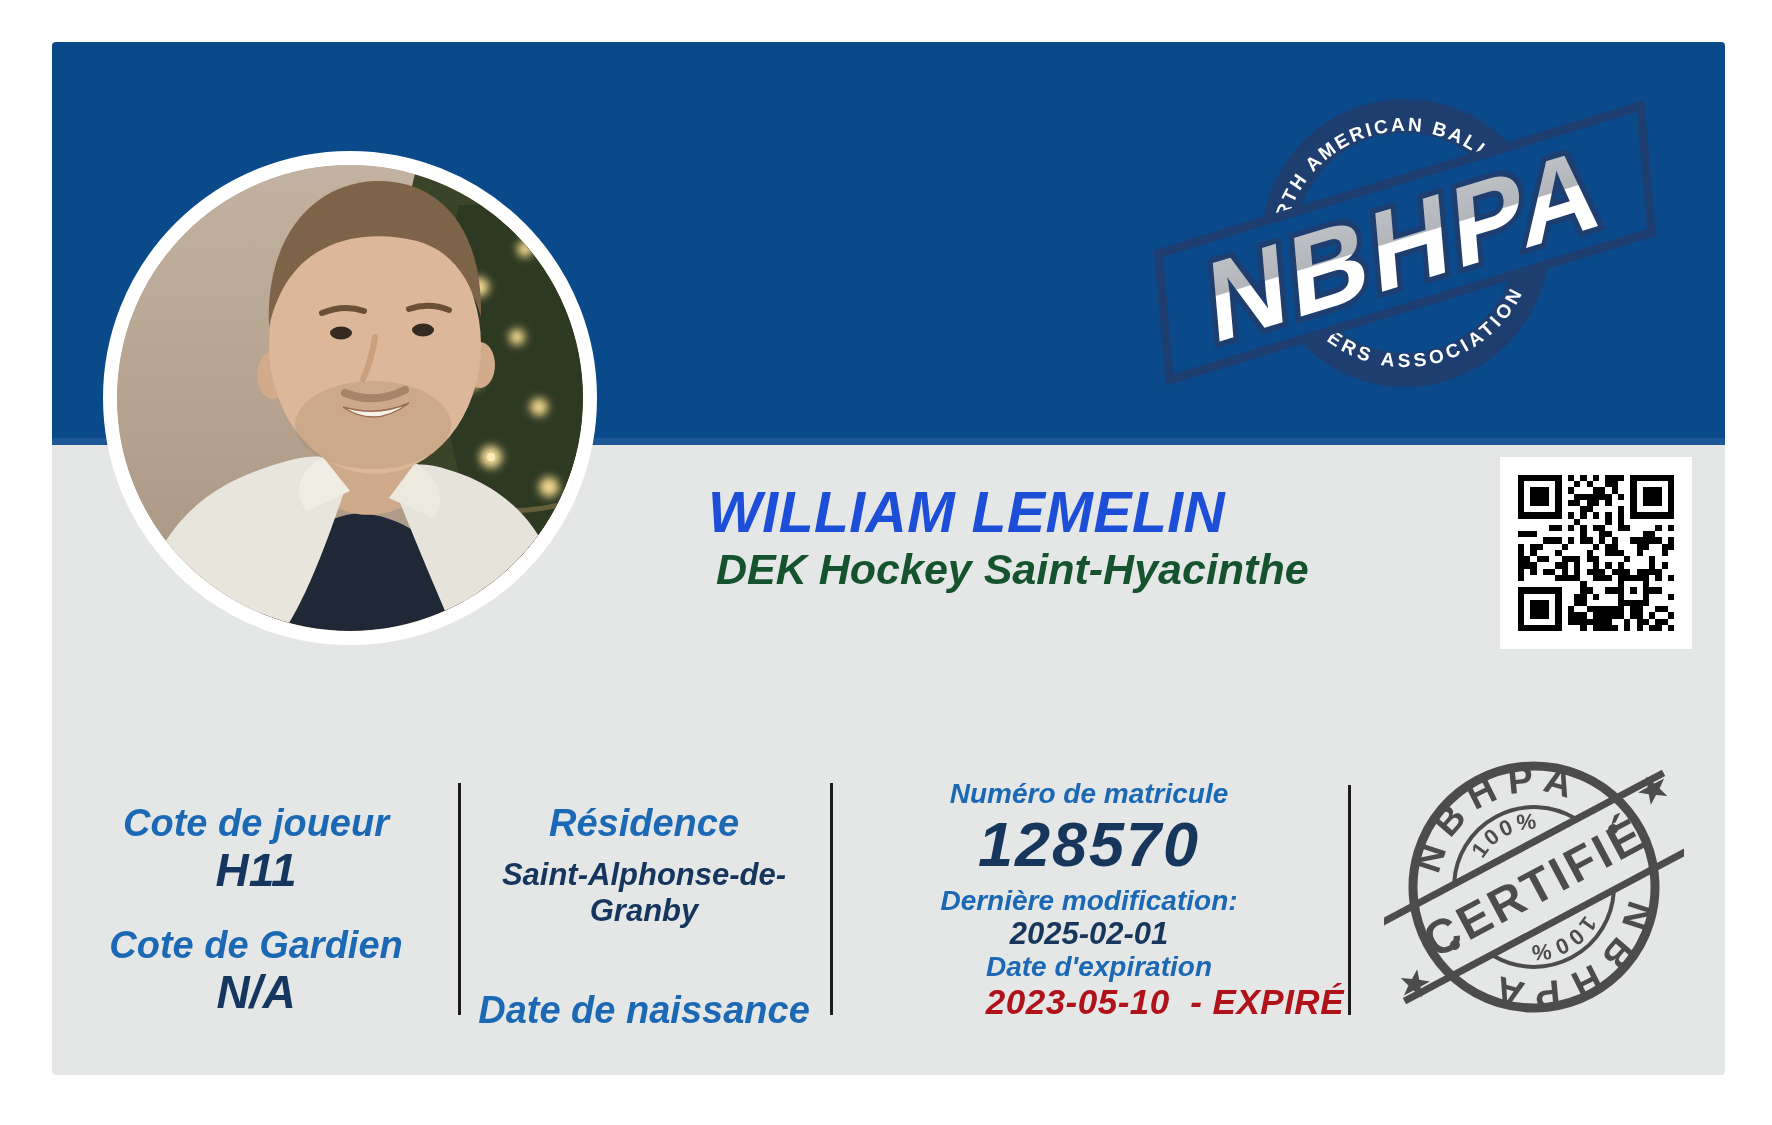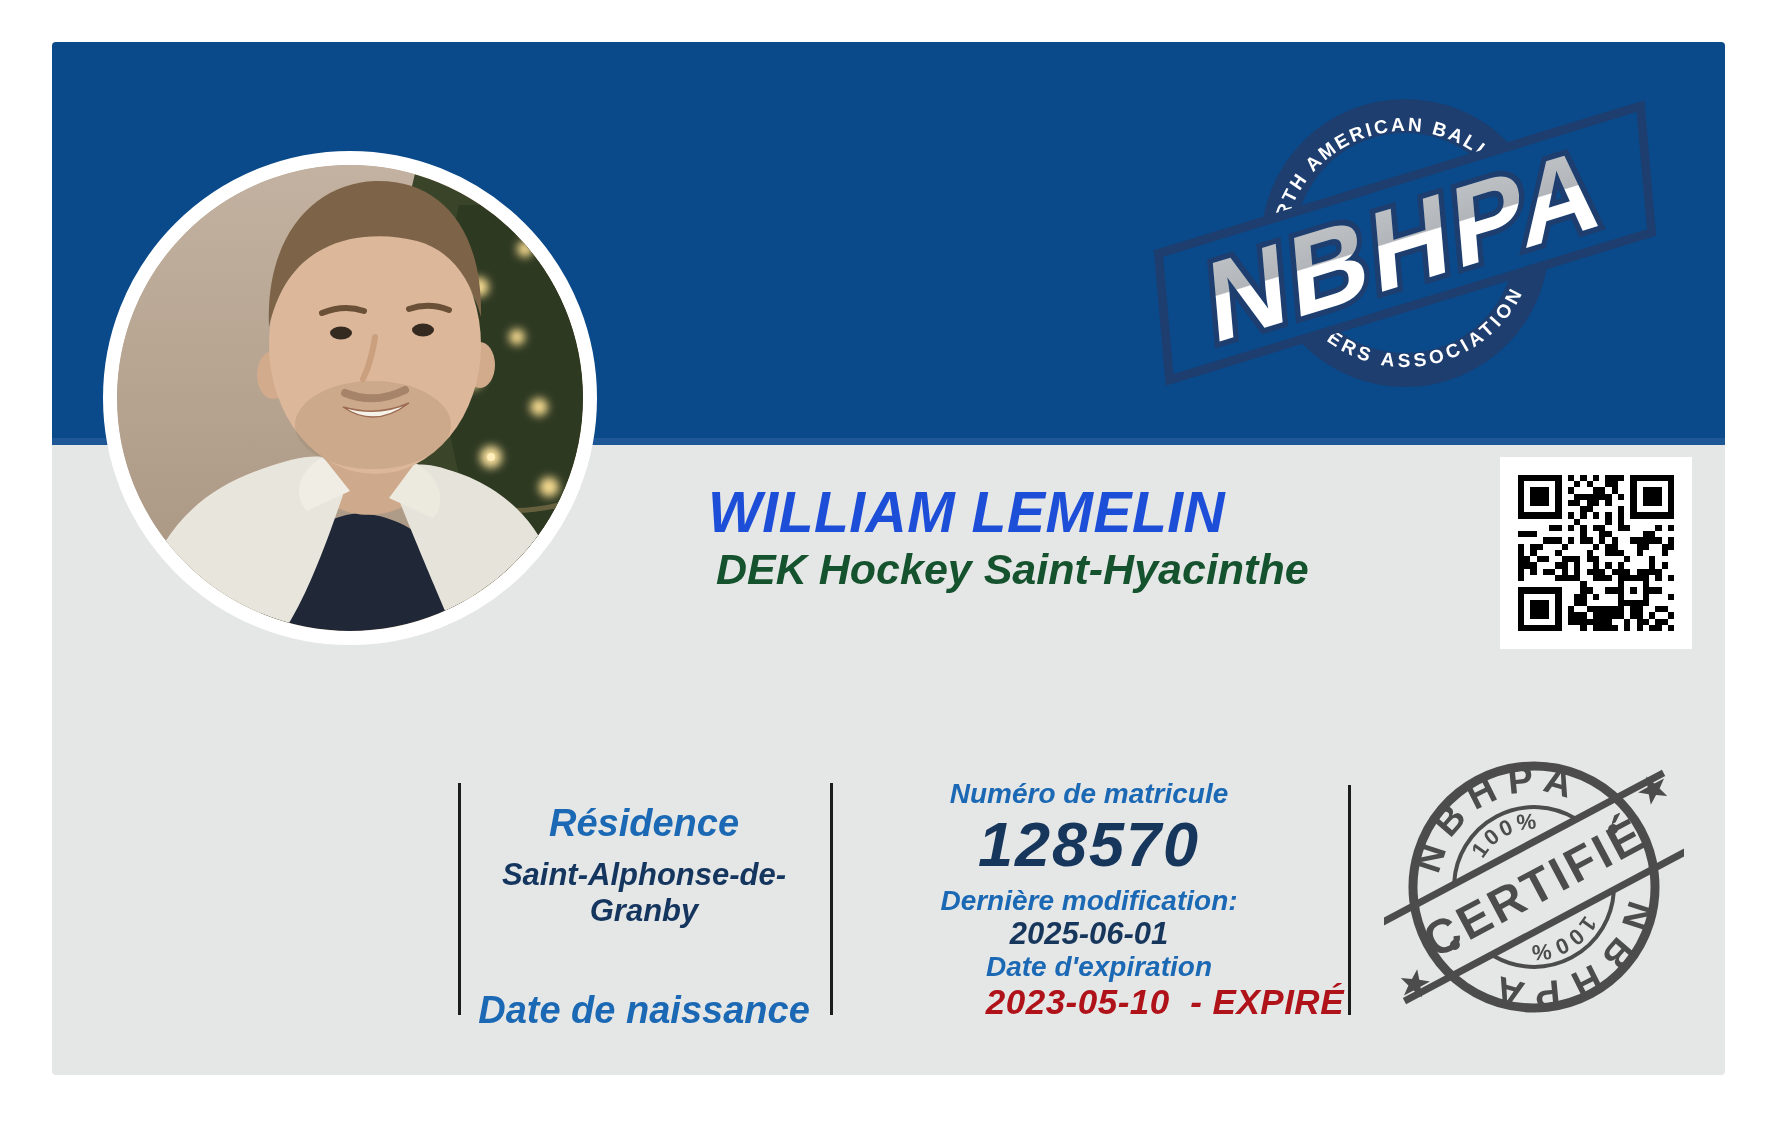--- a/index.html
+++ b/index.html
@@ -466,33 +466,40 @@
           <rect x="21" y="24" width="1" height="1" fill="#000"></rect>
           <rect x="22" y="24" width="1" height="1" fill="#000"></rect>
           <rect x="24" y="24" width="1" height="1" fill="#000"></rect>
         </svg>
     </div>
 
     <div class="divider div-a"></div>
     <div class="divider div-b"></div>
     <div class="divider div-c"></div>
 
+    <div class="fcol col1">
+      <div class="f-label">Cote de joueur</div>
+      <div class="f-value">H11</div>
+      <div class="gap"></div>
+      <div class="f-label">Cote de Gardien</div>
+      <div class="f-value">N/A</div>
+    </div>
 
     <div class="fcol col2">
       <div class="f-label">Résidence</div>
       <div class="res-value">Saint-Alphonse-de-Granby</div>
       <div class="f-label birth-label">Date de naissance</div>
       <div class="res-value"></div>
     </div>
 
     <div class="fcol col3">
       <div class="mat-label">Numéro de matricule</div>
       <div class="mat-value">128570</div>
       <div class="small-label">Dernière modification:</div>
-      <div class="small-value">2025-06-01</div>
+      <div class="small-value">2025-02-01</div>
       <div class="small-label2">Date d'expiration</div>
       <div class="expired-value">2023-05-10  - EXPIRÉ</div>
     </div>
 
     <svg class="stamp" viewBox="0 0 300 300">
       <g transform="translate(150,150) rotate(-28)" fill="#2f2f2f" opacity="0.84">
         <defs>
           <path id="stArcA" d="M -95,0 A 95,95 0 0 1 95,0"></path>
           <path id="stArcB" d="M -58,0 A 58,58 0 0 1 58,0"></path>
           <g id="stampHalf">

